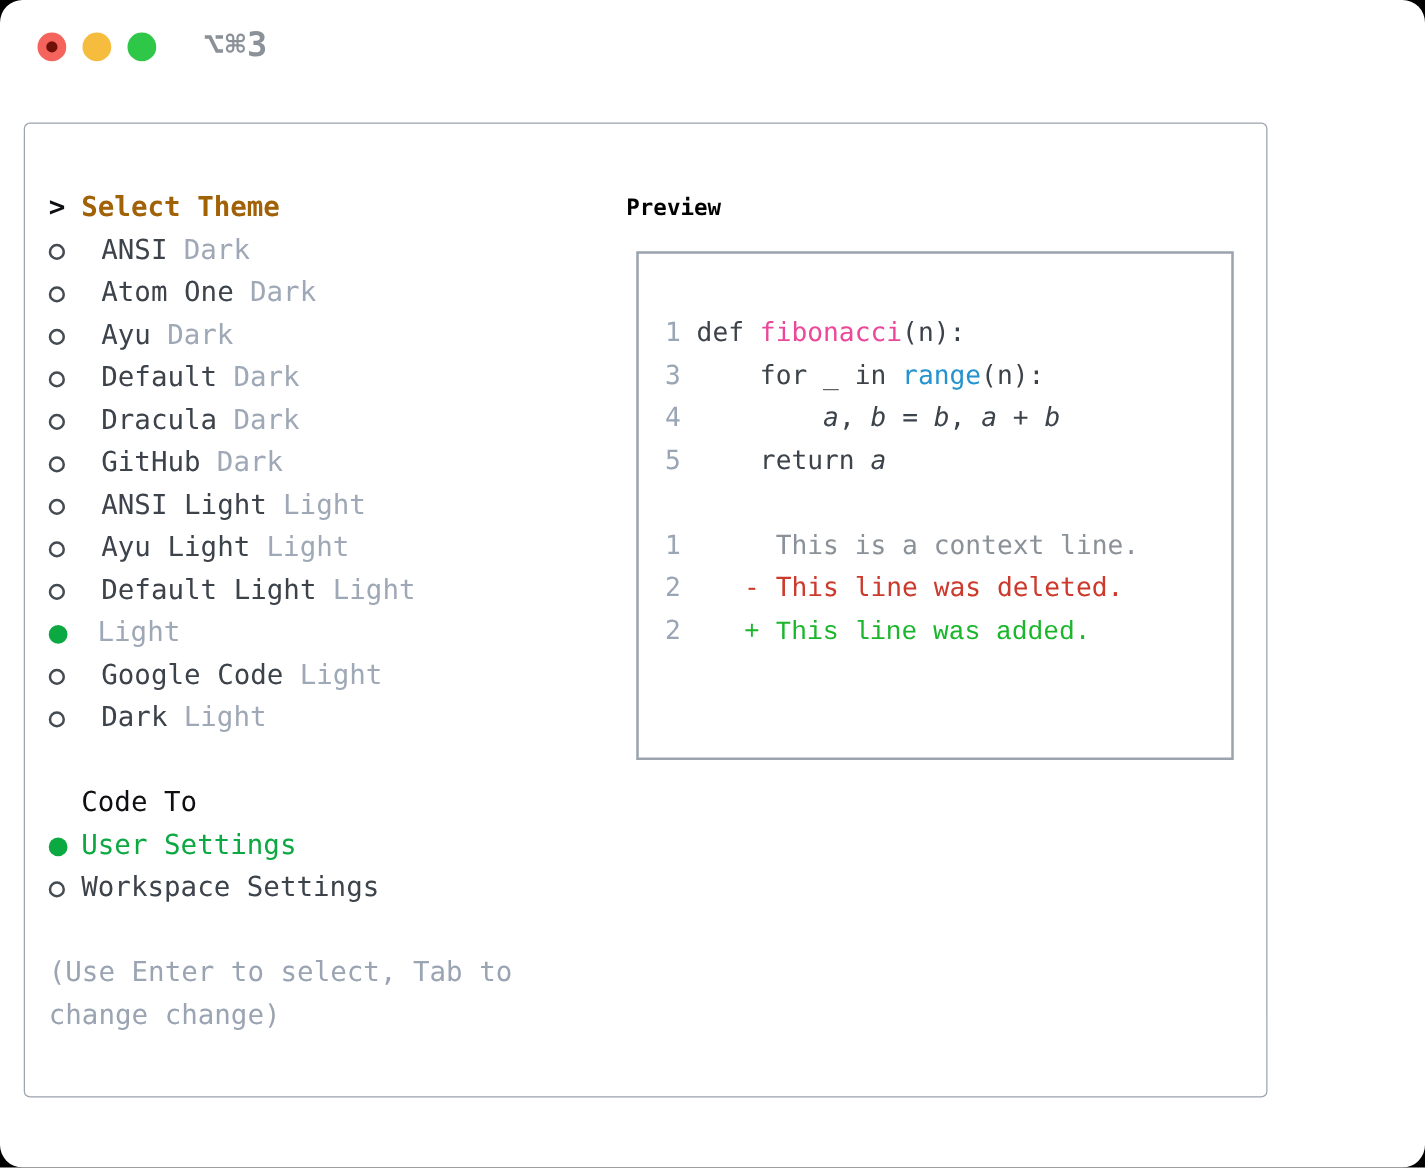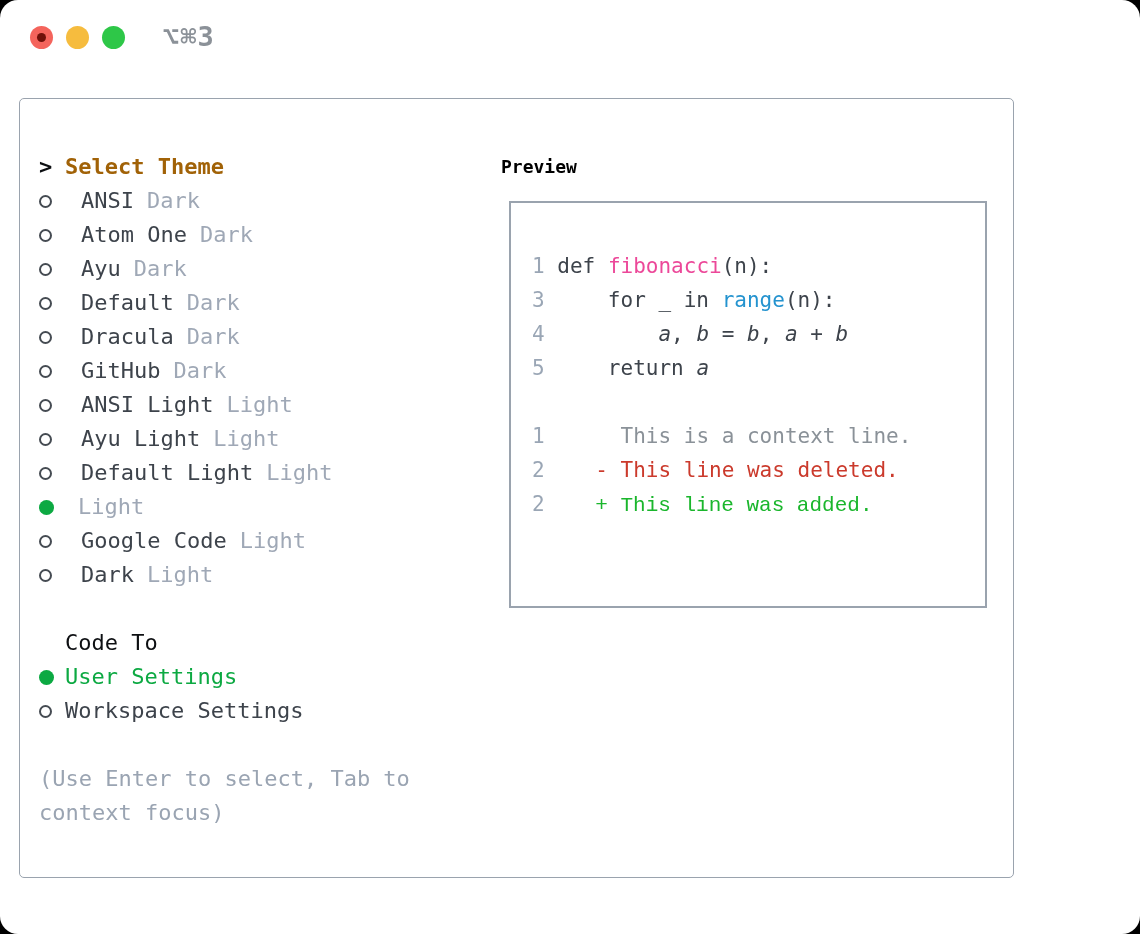--- a/index.html
+++ b/index.html
@@ -201,21 +201,21 @@
             <span class="opt-label">User Settings</span>
           </div>
           <div class="row opt">
             <span class="marker-slot">
               <span class="radio"></span>
             </span>
             <span class="opt-label">Workspace Settings</span>
           </div>
         </div>
 
-      <div class="help">(Use Enter to select, Tab to context focus)</div>
+      <div class="help">(Use Enter to select, Tab to change change)</div>
     </div>
 
     <div class="right-col">
       <div class="preview-title">Preview</div>
       <div class="preview-box">
         <div id="code-block">
             <div class="code-line"><span class="linenum">1 </span><span class="tok-plain">def </span><span class="tok-function">fibonacci</span><span class="tok-plain">(n):</span></div>
             <div class="code-line"><span class="linenum">3 </span><span class="tok-plain">    for _ in </span><span class="tok-builtin">range</span><span class="tok-plain">(n):</span></div>
             <div class="code-line"><span class="linenum">4 </span><span class="tok-plain">        </span><span class="tok-variable">a</span><span class="tok-plain">, </span><span class="tok-variable">b</span><span class="tok-plain"> = </span><span class="tok-variable">b</span><span class="tok-plain">, </span><span class="tok-variable">a</span><span class="tok-plain"> + </span><span class="tok-variable">b</span></div>
             <div class="code-line"><span class="linenum">5 </span><span class="tok-plain">    return </span><span class="tok-variable">a</span></div>

